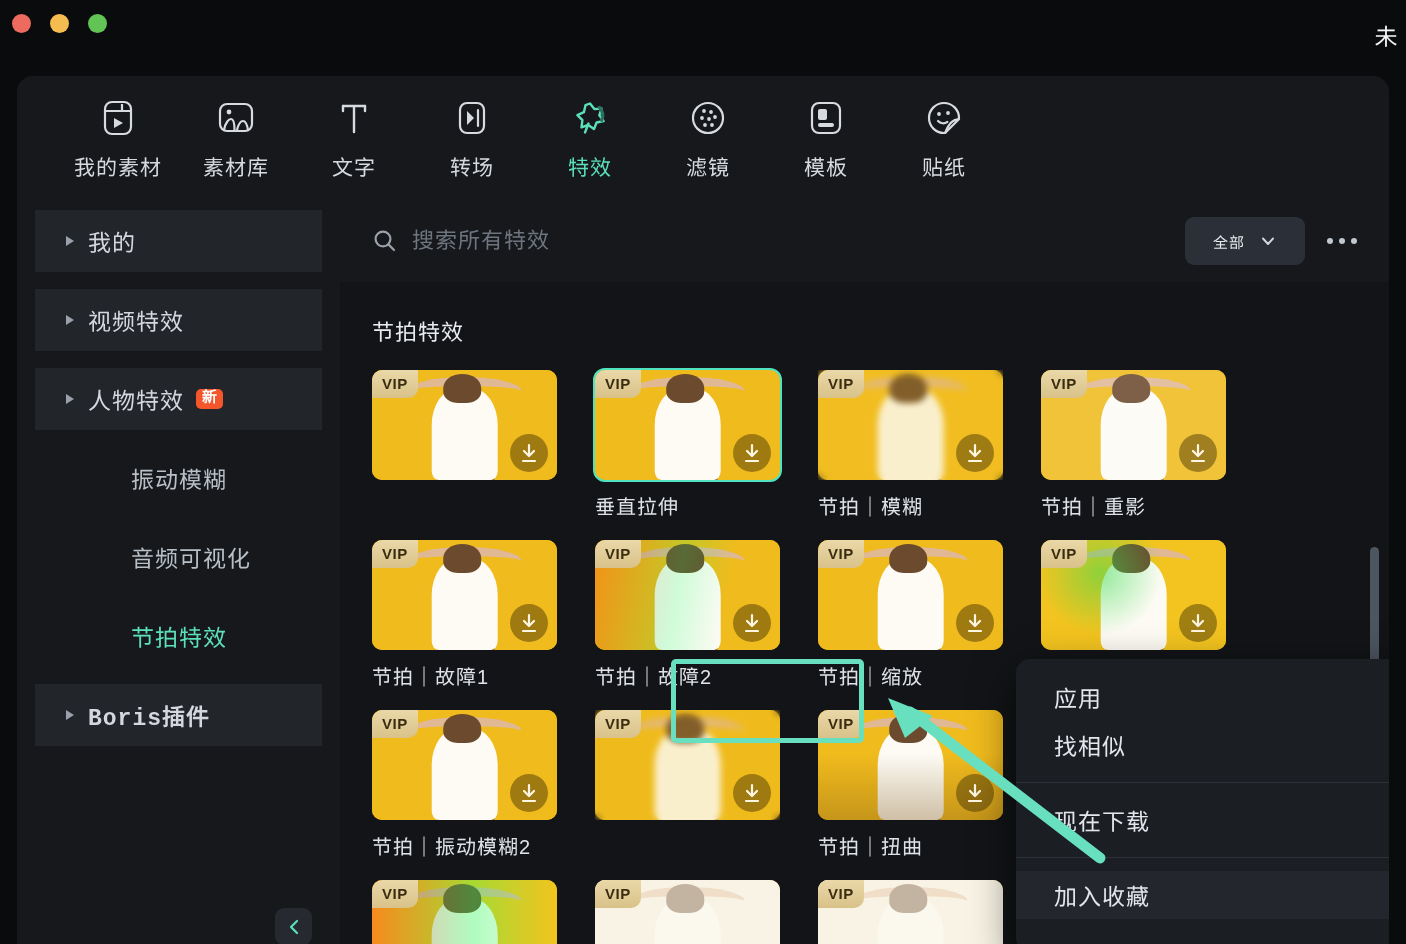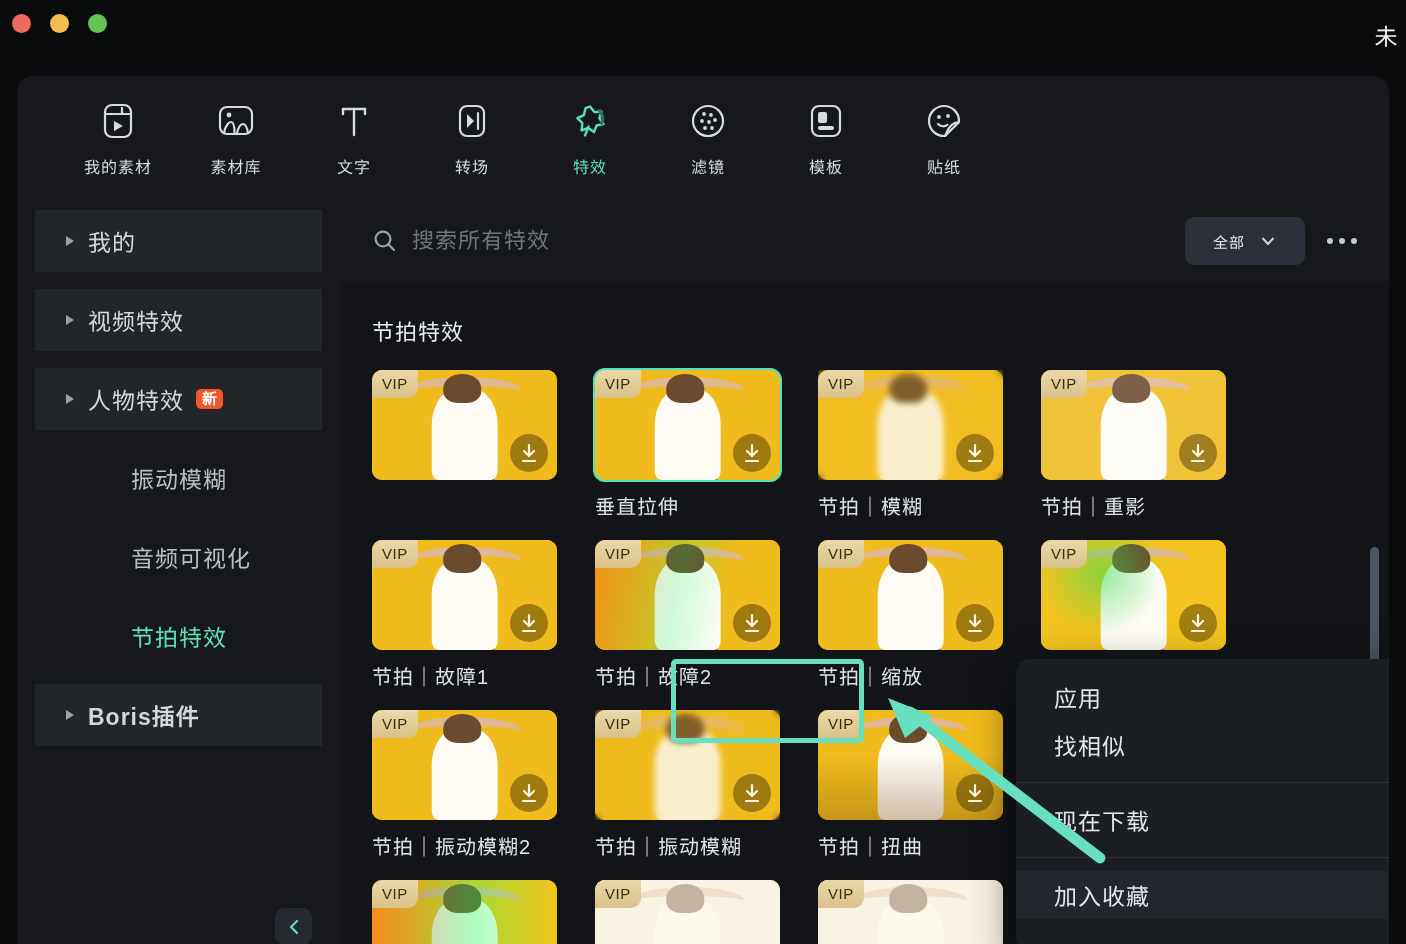--- a/index.html
+++ b/index.html
@@ -38,35 +38,35 @@
   .topnav {
     position:absolute; left:0; top:0; width:1372px; height:124px;
     background:#16181c; display:flex; align-items:center;
     padding-left:42px; gap:0;
   }
   .navitem {
     width:118px; display:flex; flex-direction:column; align-items:center;
     gap:11px; cursor:pointer; user-select:none;
   }
   .navitem .ico { height:44px; display:flex; align-items:center; justify-content:center; }
-  .navitem .lbl { color:#d7dbe0; font-size:16px; letter-spacing:1px; }
+  .navitem .lbl { color:#d7dbe0; font-size:21px; letter-spacing:1px; }
   .navitem.active .lbl { color:#5ce0bb; }
   .navitem svg { display:block; }
 
   
   .content { position:absolute; left:0; top:124px; width:1372px; height:756px; display:flex; }
 
   
   .sidebar {
     width:323px; height:756px; background:#16181c;
     position:relative; padding-top:10px; flex:0 0 323px;
   }
   .side-row {
     position:relative; margin:0 18px 17px 18px; height:62px; border-radius:0;
-    display:flex; align-items:center; cursor:pointer;
+    display:flex; align-items:center; cursor:pointer;font-family:Liberation Mono, monospace;
   }
   .side-row.group { background:#22252a; }
   .side-row .caret {
     width:36px; display:flex; align-items:center; justify-content:center;
     margin-left:17px;
   }
   .caret i {
     display:block; width:0; height:0;
     border-left:8px solid #9aa1ab; border-top:5.5px solid transparent; border-bottom:5.5px solid transparent;
   }
@@ -128,21 +128,21 @@
   }
   .cell { width:185px; cursor:pointer; }
   .thumb {
     position:relative; width:185px; height:110px; border-radius:10px;
     overflow:hidden; background:#f0bb1d;
   }
   .cell.selected .thumb { outline:3px solid #4fe3c0; outline-offset:-1px; }
   .vip {
     position:absolute; left:0; top:0; z-index:3;
     background:linear-gradient(180deg,#ead8a8,#d9c289);
-    color:#3a2d11; font-size:15px; font-weight:normal; letter-spacing:.5px;
+    color:#3a2d11; font-size:15px; font-weight:bold; letter-spacing:.5px;
     padding:5px 10px 6px; border-radius:10px 0 10px 0;
   }
   .dl {
     position:absolute; right:9px; bottom:8px; z-index:3;
     width:38px; height:38px; border-radius:50%;
     background:rgba(60,45,5,.45);
     display:flex; align-items:center; justify-content:center;
   }
   .caption {
     color:#dfe3e9; font-size:20px; letter-spacing:1px;
@@ -595,21 +595,20 @@
        </div>
        <span class="vip">VIP</span>
        <span class="dl">
                     <svg width="22" height="22" viewBox="0 0 22 22">
                       <path d="M11 3v10" stroke="#fdf6e3" stroke-width="2.2" stroke-linecap="round"></path>
                       <path d="M6 9l5 5 5-5" fill="none" stroke="#fdf6e3" stroke-width="2.2" stroke-linecap="round" stroke-linejoin="round"></path>
                       <path d="M5 19h12" stroke="#fdf6e3" stroke-width="2.2" stroke-linecap="round"></path>
                     </svg>
                   </span>
      </div>
-     <div class="caption">节拍｜振动模糊</div>
               </div>
               <div class="cell">
                 <div class="thumb">
        <div class="ph">
          <div class="bg" style="background:#f0bb1d"></div>
          <div class="legs"></div>
                     <div class="body"></div>
                     <div class="arms"></div>
                     <div class="head"></div>
          <div class="ph-tint" style="position:absolute;inset:0;background:linear-gradient(180deg,transparent 40%,rgba(120,80,20,.35))"></div>

